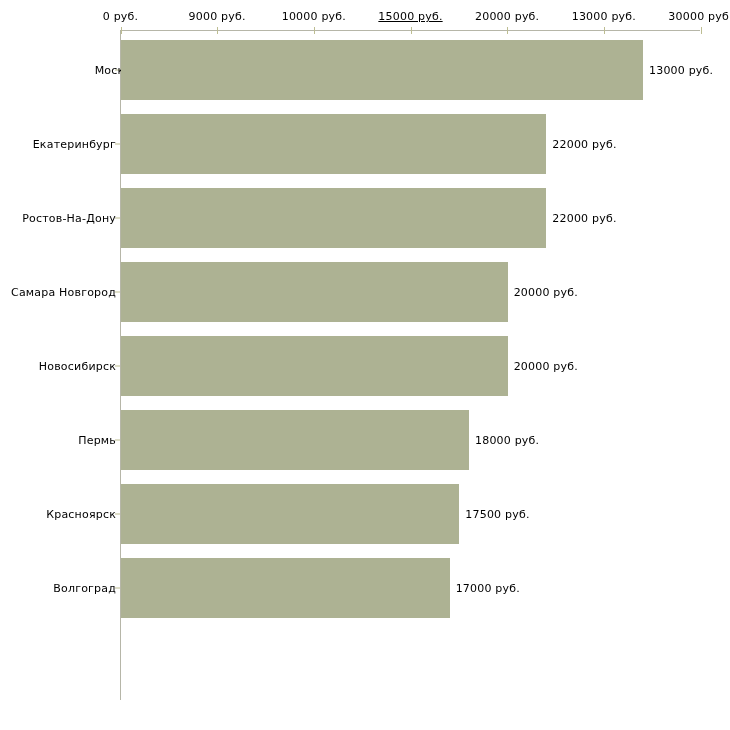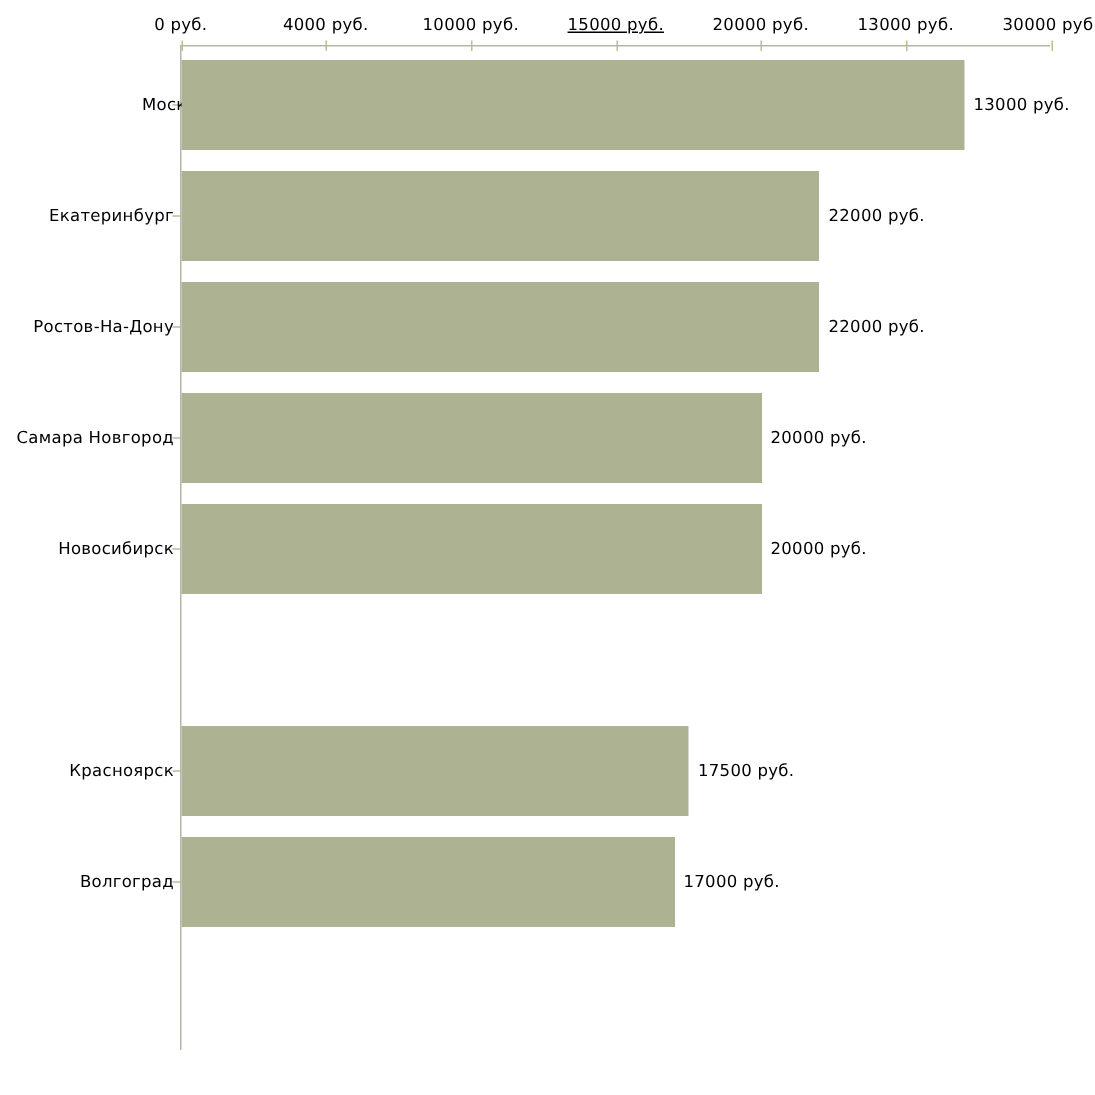--- a/index.html
+++ b/index.html
@@ -119,21 +119,21 @@
 </style>
 </head>
 <body>
 
 <div id="chart-root" style="background: rgb(255, 255, 255);">
 
   <div id="top-axis">
     <div id="axis-line" style="background: rgb(182, 182, 168);"></div>
   <div class="xtick-label" style="left: 120.5px;">0 руб.</div>
       <div class="xtick-mark" style="left: 120.5px; background: rgb(189, 189, 146);"></div>
-      <div class="xtick-label" style="left: 217.167px;">4000 руб.</div>
+      <div class="xtick-label" style="left: 217.167px;">9000 руб.</div>
       <div class="xtick-mark" style="left: 217.167px; background: rgb(189, 189, 146);"></div>
       <div class="xtick-label" style="left: 313.833px;">10000 руб.</div>
       <div class="xtick-mark" style="left: 313.833px; background: rgb(189, 189, 146);"></div>
       <div class="xtick-label" style="left: 410.5px; text-decoration: underline;">15000 руб.</div>
       <div class="xtick-mark" style="left: 410.5px; background: rgb(189, 189, 146);"></div>
       <div class="xtick-label" style="left: 507.167px;">20000 руб.</div>
       <div class="xtick-mark" style="left: 507.167px; background: rgb(189, 189, 146);"></div>
       <div class="xtick-label" style="left: 603.833px;">13000 руб.</div>
       <div class="xtick-mark" style="left: 603.833px; background: rgb(189, 189, 146);"></div>
       <div class="xtick-label" style="left: 700.5px;">30000 руб.</div>
@@ -165,20 +165,26 @@
         <div class="cat-label">Самара Новгород</div>
         <div class="bar" style="width: 386.667px; background: rgb(173, 178, 147);"></div>
         <div class="bar-value" style="left: 513.667px;">20000 руб.</div>
       </div>
       <div class="bar-row" style="top: 299px;">
         <div class="cat-tick" style="background: rgb(189, 189, 146);"></div>
         <div class="cat-label">Новосибирск</div>
         <div class="bar" style="width: 386.667px; background: rgb(173, 178, 147);"></div>
         <div class="bar-value" style="left: 513.667px;">20000 руб.</div>
       </div>
+      <div class="bar-row" style="top: 373px;">
+        <div class="cat-tick" style="background: rgb(189, 189, 146);"></div>
+        <div class="cat-label">Пермь</div>
+        <div class="bar" style="width: 348px; background: rgb(173, 178, 147);"></div>
+        <div class="bar-value" style="left: 475px;">18000 руб.</div>
+      </div>
       <div class="bar-row" style="top: 447px;">
         <div class="cat-tick" style="background: rgb(189, 189, 146);"></div>
         <div class="cat-label">Красноярск</div>
         <div class="bar" style="width: 338.333px; background: rgb(173, 178, 147);"></div>
         <div class="bar-value" style="left: 465.333px;">17500 руб.</div>
       </div>
       <div class="bar-row" style="top: 521px;">
         <div class="cat-tick" style="background: rgb(189, 189, 146);"></div>
         <div class="cat-label">Волгоград</div>
         <div class="bar" style="width: 328.667px; background: rgb(173, 178, 147);"></div>

